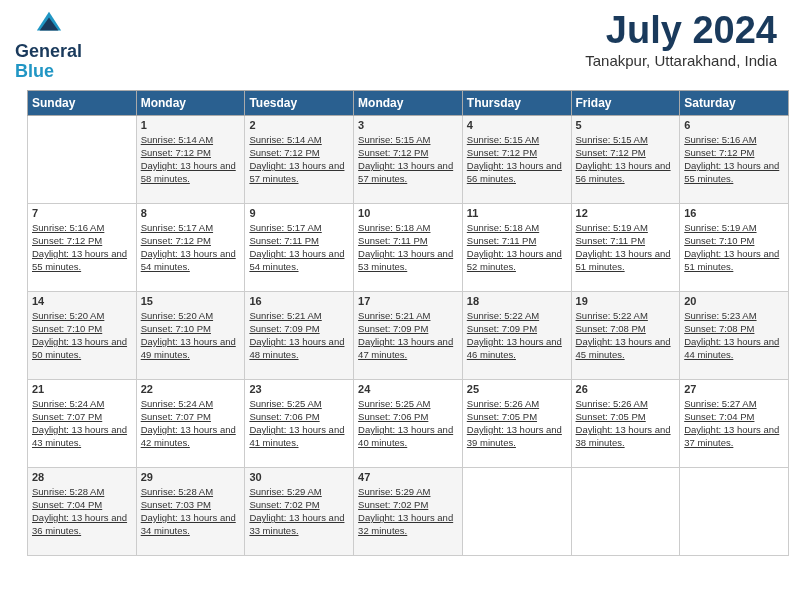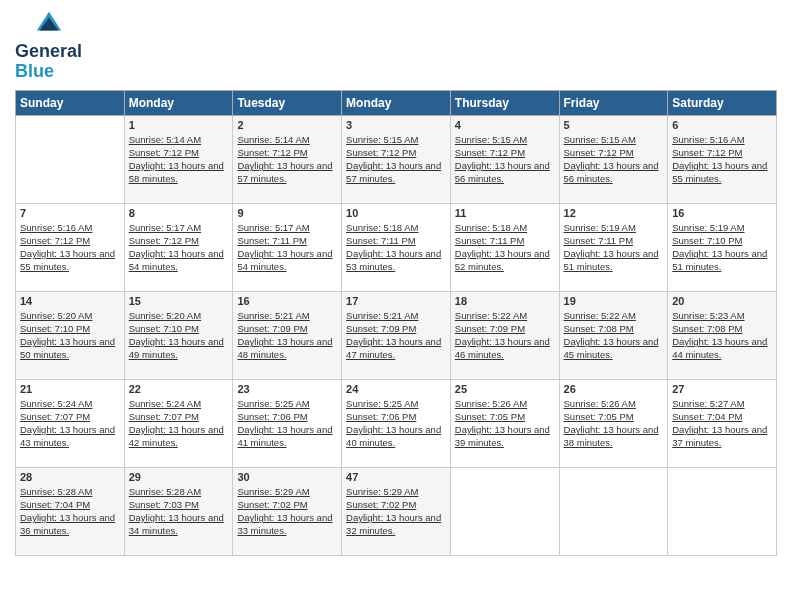--- a/index.html
+++ b/index.html
@@ -45,20 +45,21 @@
       line-height: 1.1;
     }
     .location {
       font-size: 15px;
       color: #333;
     }
     table {
       width: 100%;
       border-collapse: collapse;
       table-layout: fixed;
+      margin-left: 12px;
     }
     thead tr th {
       background-color: #2a6090;
       color: #fff;
       font-size: 12px;
       font-weight: bold;
       padding: 5px 4px;
       text-align: left;
       border: 1px solid #aaa;
     }
@@ -96,20 +97,24 @@
   <div class="logo">
     <svg class="logo-icon" viewBox="0 0 30 30">
       <polygon points="15,2 28,22 2,22" fill="#2196c4"></polygon>
       <polygon points="15,8 25,22 5,22" fill="#1a3a5c"></polygon>
     </svg>
     <div class="logo-text">
       <div>General</div>
       <div><span>Blue</span></div>
     </div>
   </div>
+  <div class="title-block">
+    <div class="month-title">July 2024</div>
+    <div class="location">Tanakpur, Uttarakhand, India</div>
+  </div>
 </div>
 
 <table>
   <thead>
     <tr id="header-row">
         <th>Sunday</th>
         <th>Monday</th>
         <th>Tuesday</th>
         <th>Monday</th>
         <th>Thursday</th>

